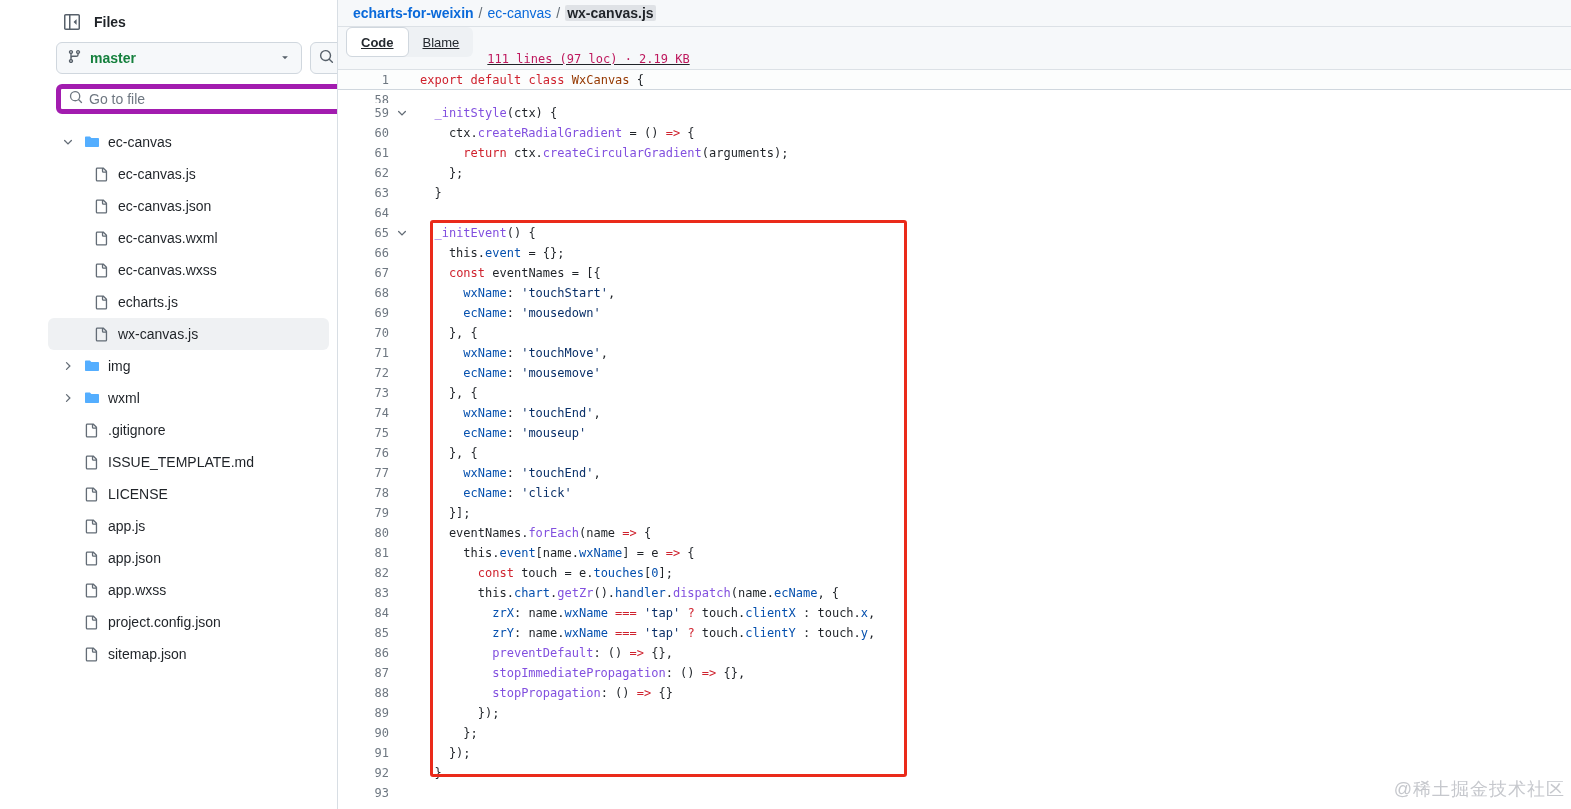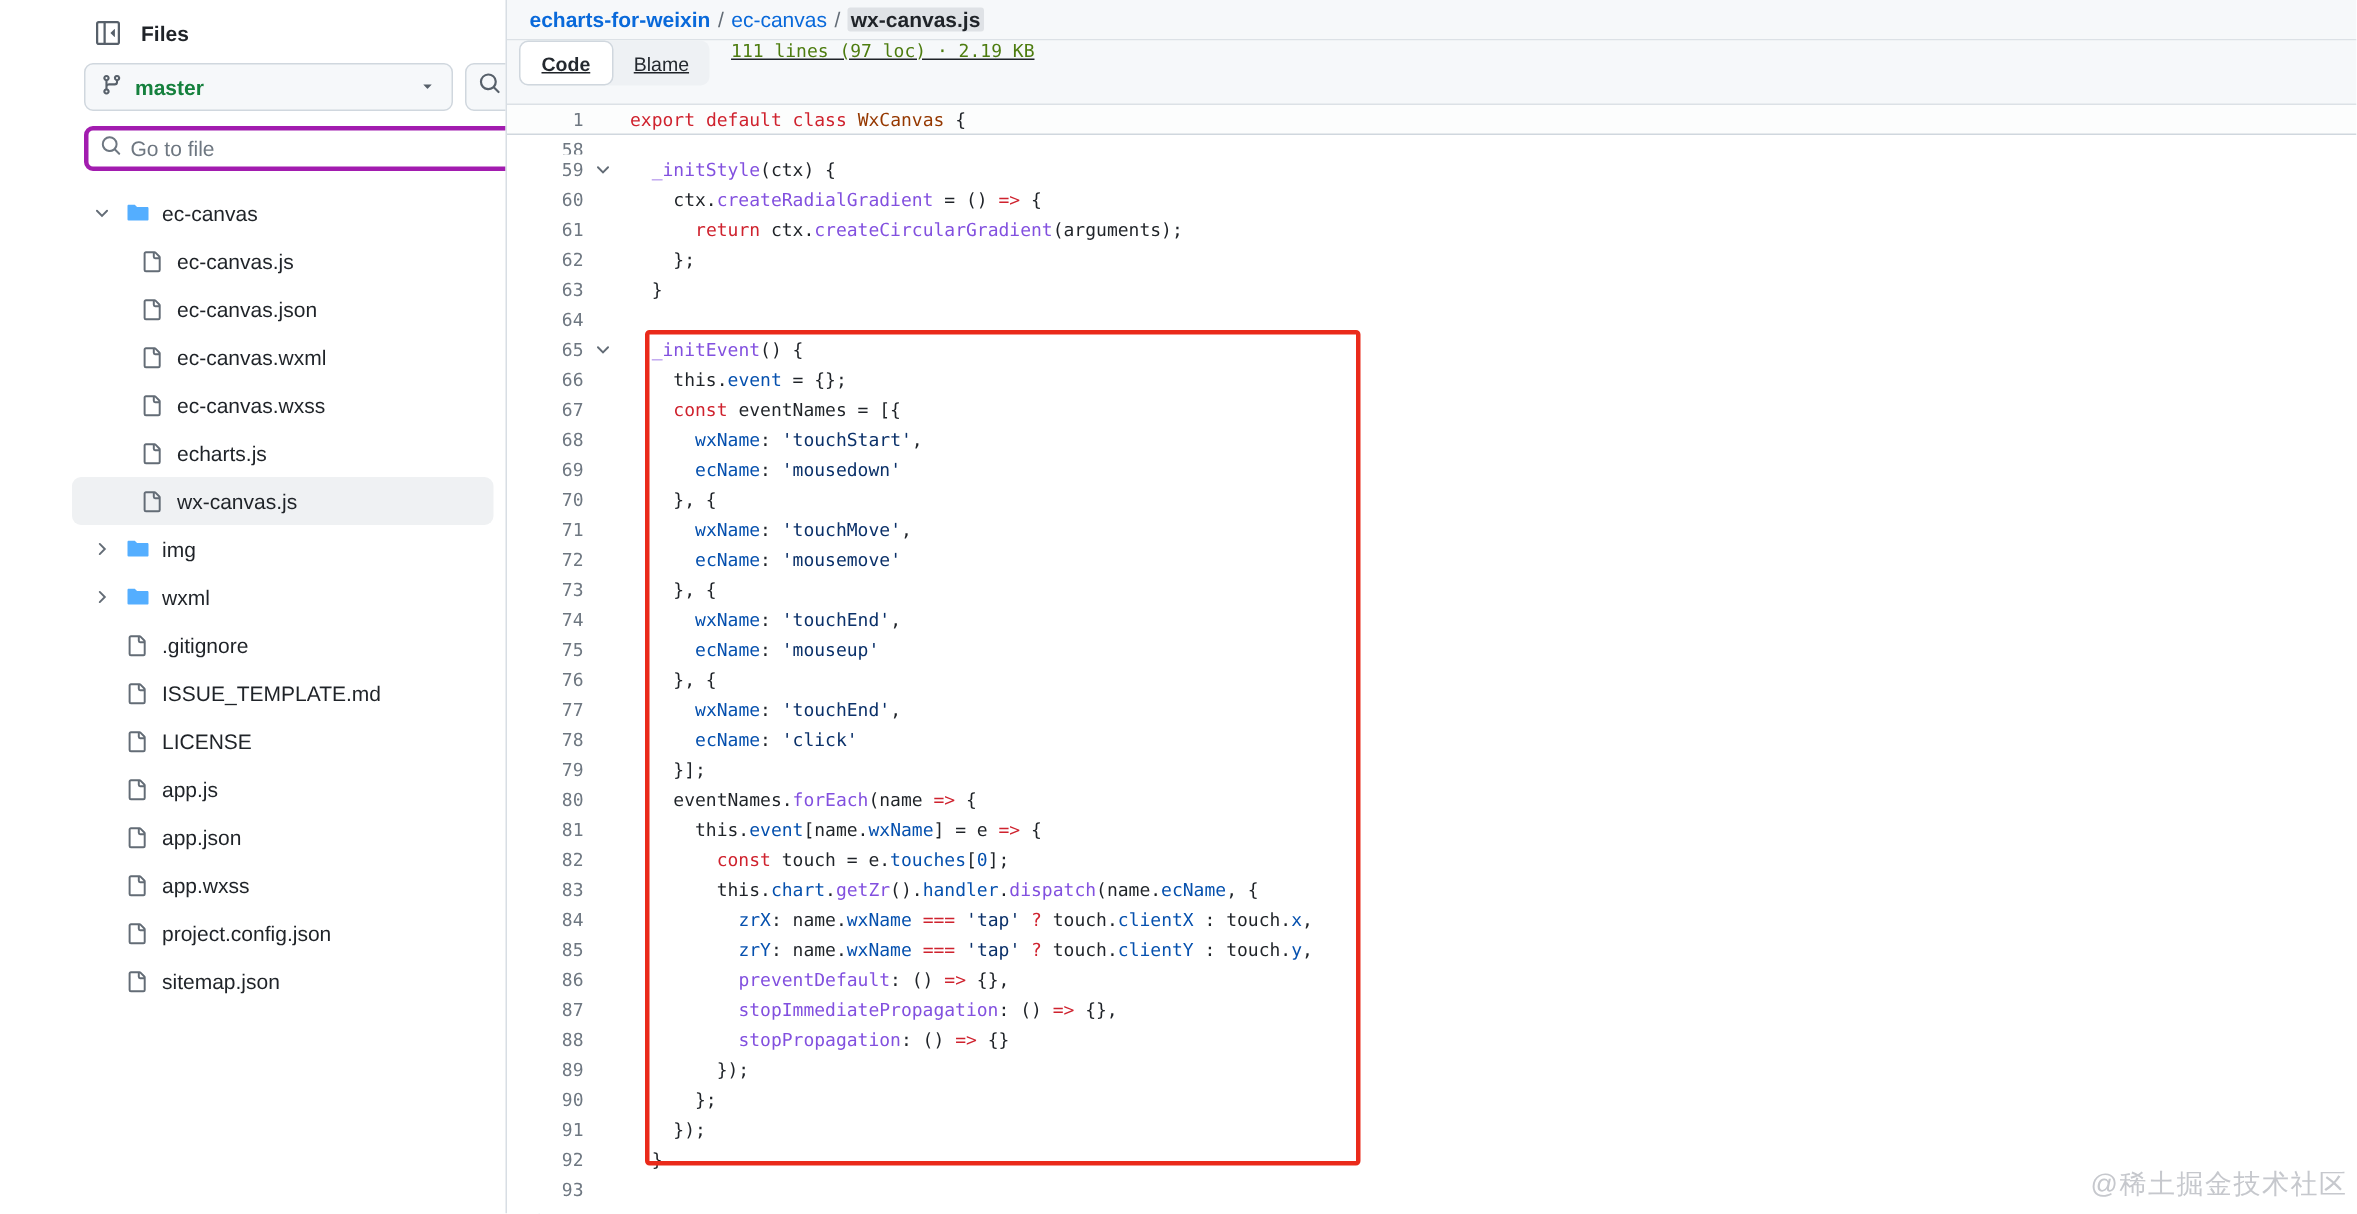--- a/index.html
+++ b/index.html
@@ -15,21 +15,21 @@
   .sb-header .title { font-size:14px; font-weight:700; color:#1f2328; }
   .icon-btn { display:inline-flex; align-items:center; justify-content:center; cursor:pointer; }
   .branch-row { display:flex; gap:8px; padding:8px 16px 0 16px; align-items:center; }
   .branch-btn { flex:1; height:32px; display:flex; align-items:center; gap:8px;
                 border:1px solid #d0d7de; border-radius:6px; background:#f6f8fa;
                 padding:0 10px; font-size:14px; font-weight:600; color:#15803d; cursor:pointer; }
   .branch-btn .caret { margin-left:auto; }
   .sq-btn { width:33px; height:32px; border:1px solid #d0d7de; border-radius:6px;
             background:#f6f8fa; display:flex; align-items:center; justify-content:center; cursor:pointer; }
   .goto-wrap { padding:10px 16px 0 16px; }
-  .goto { width:100%; height:30px; border:3px solid #a21caf; border-radius:6px;
+  .goto { width:100%; height:30px; border:5px solid #a21caf; border-radius:6px;
           background:#fff; display:flex; align-items:center; padding:0 8px; gap:6px; }
   .goto input { border:none; outline:none; flex:1; font-size:14px; color:#1f2328;
                 font-family:"Liberation Sans",sans-serif; background:transparent; }
   .goto input::placeholder { color:#6e7781; }
   .tree { padding-top:12px; position:relative; }
   .trow { height:32px; display:flex; align-items:center; margin:0 30px 0 8px;
           border-radius:6px; padding-left:14px; cursor:pointer; position:relative; font-size:14px; }
   .trow.selected { background:#eff1f3; }
   .tchev { width:22px; display:flex; align-items:center; }
   .tspacer0 { width:22px; } .tspacer1 { width:32px; }
@@ -43,21 +43,21 @@
             font-size:14px; }
   .crumb-link { color:#0969da; text-decoration:none; cursor:pointer;text-align:center; }
   .crumb-link.bold { font-weight:600; }
   .crumb-sep { color:#636c76; padding:0 5px; }
   .crumb-cur { font-weight:700; color:#1f2328; background:#b6bcc35c; padding:0 2px; border-radius:2px; }
   .toolbar { height:43px; background:#f6f8fa; border-bottom:1px solid #dce1e6;
              display:flex; align-items:flex-start; padding-left:8px;text-decoration:underline; }
   .seg { display:flex; background:#eef1f4; border-radius:6px; height:30px; align-items:stretch; }
   .seg-btn { display:flex; align-items:center; padding:0 14px; font-size:13px; color:#24292f; cursor:pointer; }
   .seg-btn.active { background:#fff; border:1px solid #d0d7de; border-radius:6px; font-weight:600; }
-  .meta { margin-left:14px; font-family:"DejaVu Sans Mono",monospace; font-size:12px; color:#4d7c0f; }
+  .meta { margin-left:14px; font-family:"DejaVu Sans Mono",monospace; font-size:12px; color:#be185d;margin-top:25px; }
   
   .code-area { position:relative; background:#fff; }
   .crow { display:flex; height:20px; align-items:stretch; }
   .crow.sticky { background:#fcfdfd; border-bottom:1px solid #d0d7de; }
   .crow.clip { height:13px; overflow:hidden; }
   .gutter { width:51px; flex:none; text-align:right; color:#6e7781;
             font:12px/20px "DejaVu Sans Mono",monospace; cursor:pointer; }
   .fold { width:26px; flex:none; display:flex; align-items:center; justify-content:center; }
   .codeline { font:12px/20px "DejaVu Sans Mono",monospace; white-space:pre; margin-left:5px; }
   .tk-p{color:#1f2328}.tk-k{color:#cf222e}.tk-f{color:#8250df}

